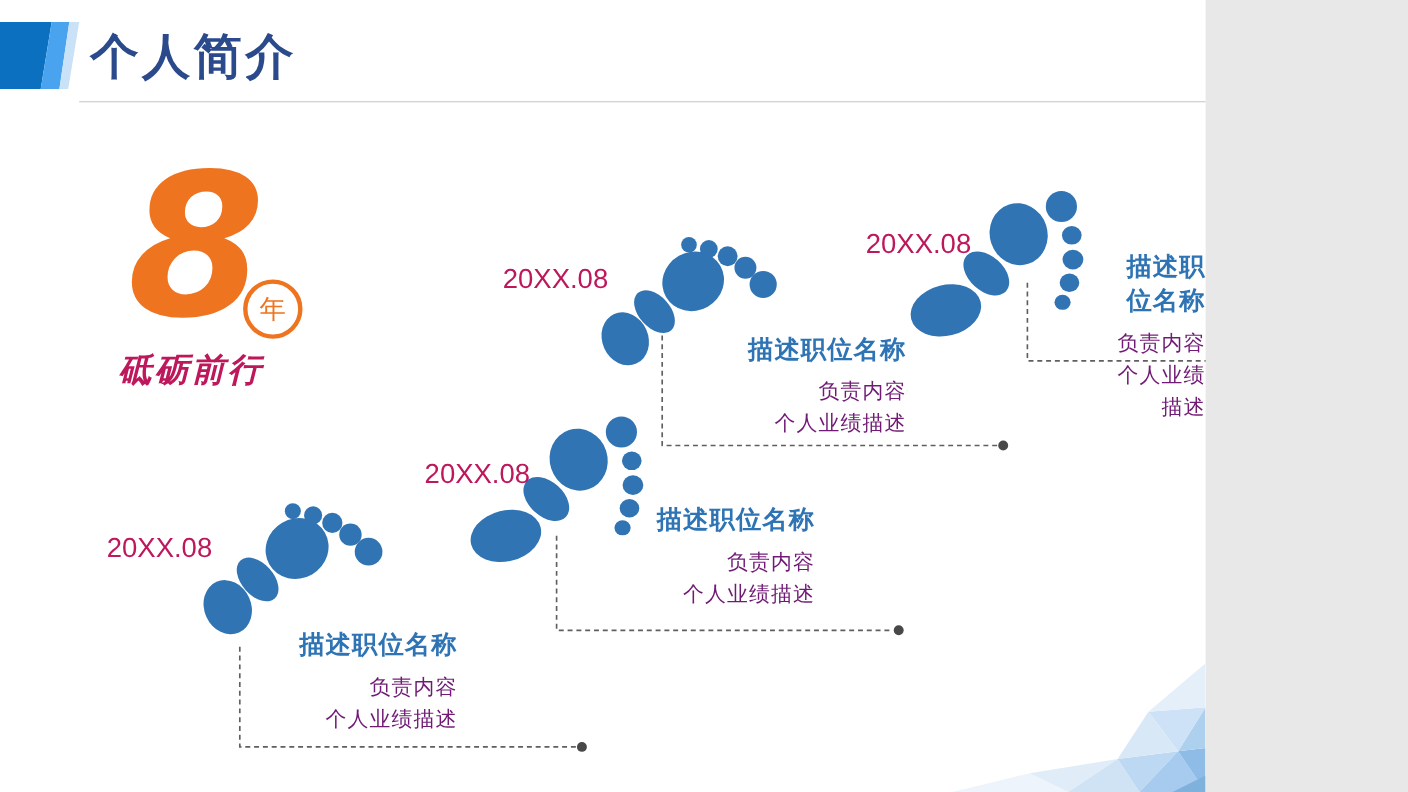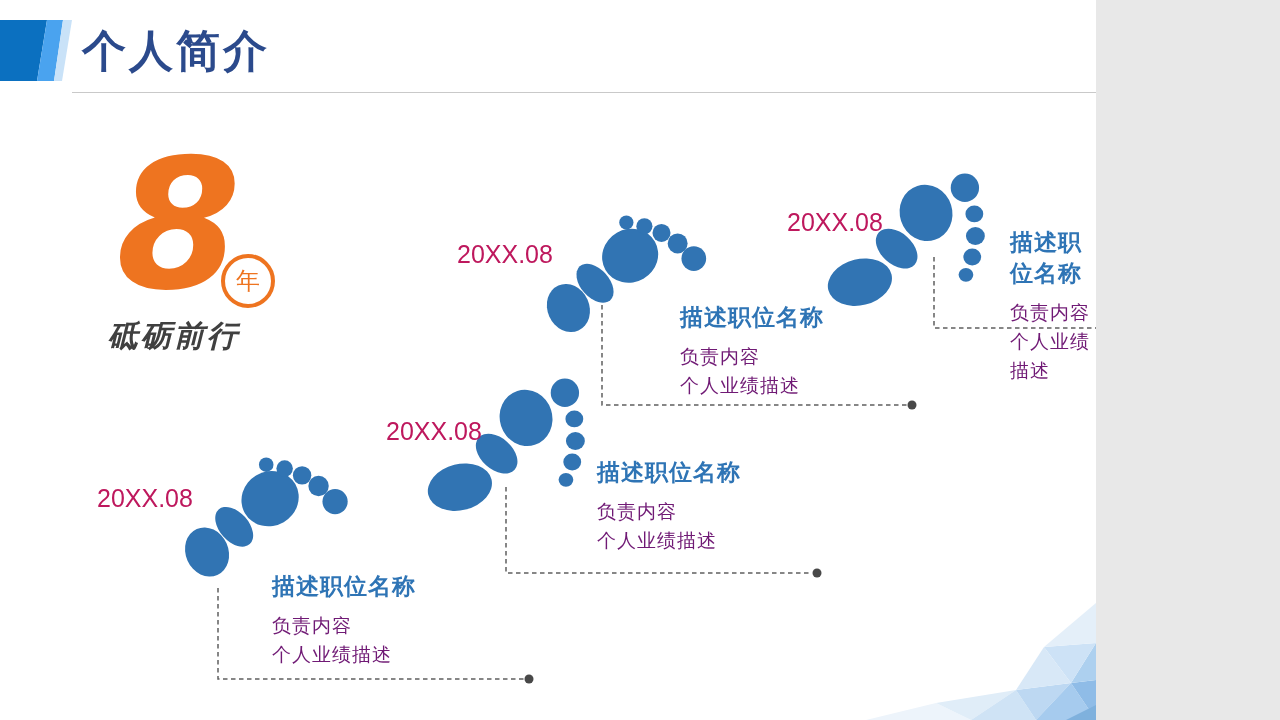--- a/index.html
+++ b/index.html
@@ -26,40 +26,40 @@
     position:absolute;left:221px;top:254px;width:46px;height:46px;
     border:4px solid #EE7420;border-radius:50%;
     display:flex;align-items:center;justify-content:center;
   }
   .year-badge span{
     font-family:"Liberation Serif","DejaVu Serif",serif;
     font-size:24px;color:#EE7420;
   }
   .motto{
     position:absolute;font-family:"Liberation Serif","DejaVu Serif",serif;
-    font-style:italic;font-weight:600;font-size:30px;color:#404040;letter-spacing:3px;
+    font-style:italic;font-weight:600;font-size:30px;color:#be185d;letter-spacing:3px;
   }
   .motto-1{left:108px;top:316px;}
   .motto-2{left:166px;top:353px;}
 
   
   .art{position:absolute;left:0;top:0;}
 
   
   .date{
     position:absolute;font-size:25px;font-weight:400;color:#be185d;
     font-family:"Liberation Sans","DejaVu Sans",sans-serif;
   }
   .date-1{left:97px;top:484px;}
   .date-2{left:386px;top:417px;}
   .date-3{left:457px;top:240px;}
   .date-4{left:787px;top:208px;}
 
   
-  .mblock{position:absolute;font-family:"Liberation Serif","DejaVu Serif",serif;}
+  .mblock{position:absolute;font-family:"Liberation Serif","DejaVu Serif",serif;text-align:right;}
   .mblock-1{left:272px;top:571px;}
   .mblock-2{left:597px;top:457px;}
   .mblock-3{left:680px;top:302px;}
   .mblock-4{left:1010px;top:227px;}
   .mtitle{
     font-size:23px;font-weight:700;color:#2E74B5;letter-spacing:1px;margin-bottom:9px;
   }
   .mline{font-size:19px;color:#701a75;line-height:29px;letter-spacing:1px;}
 
   .corner{position:absolute;right:0;bottom:0;}

